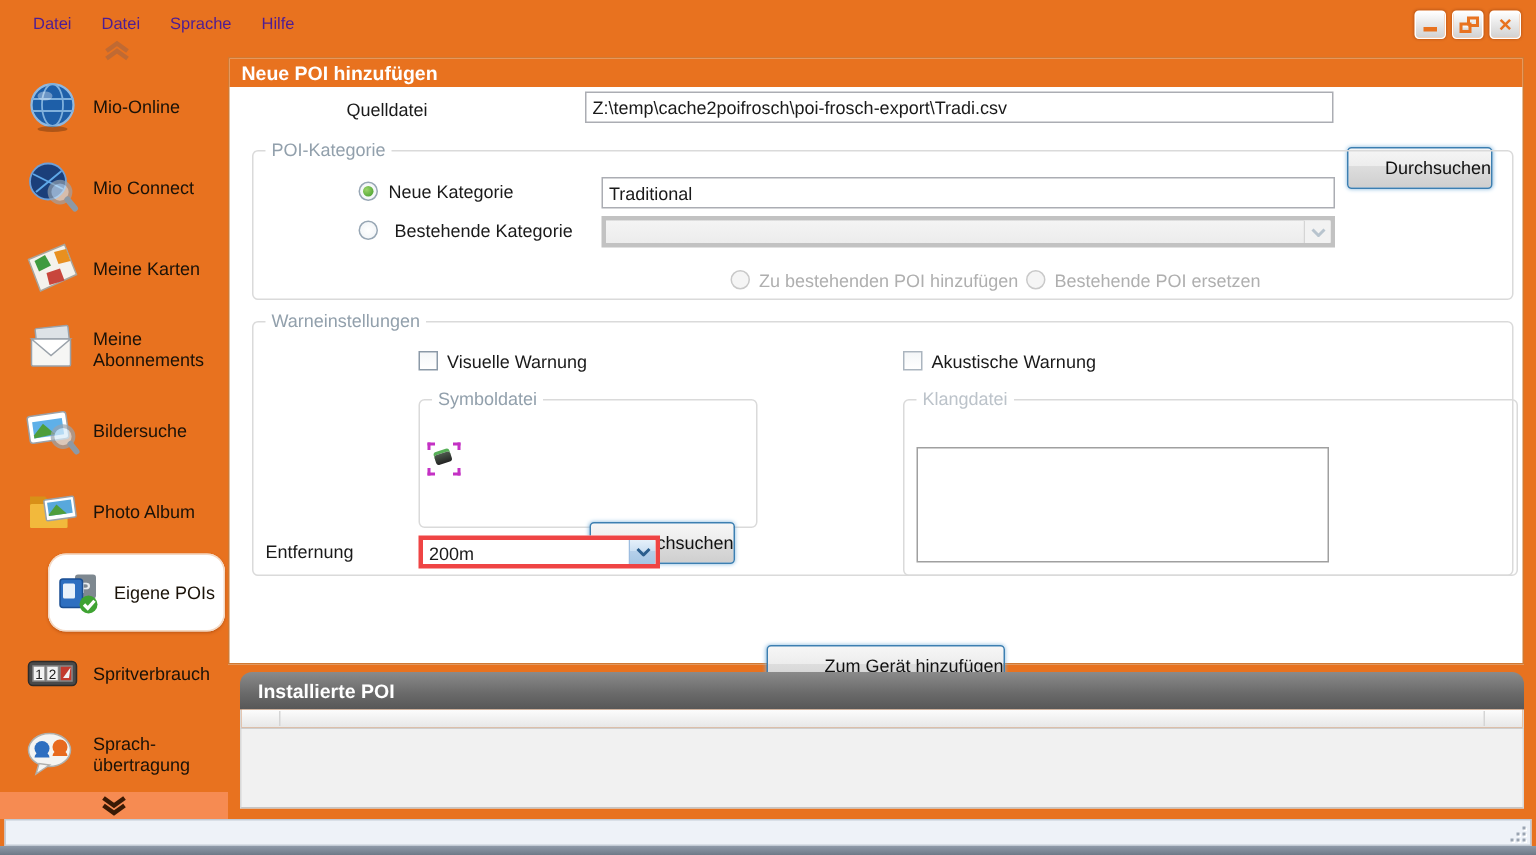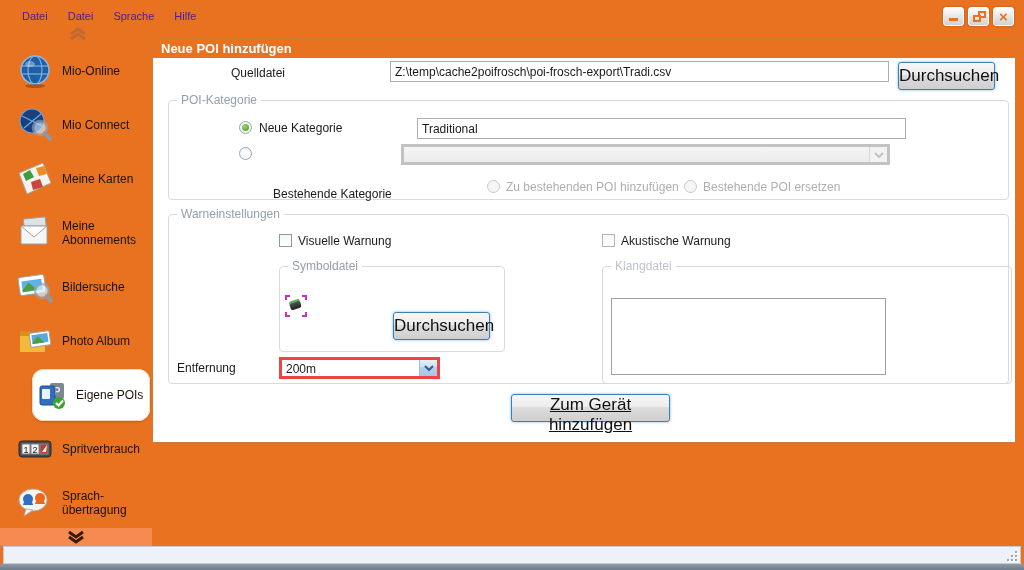--- a/index.html
+++ b/index.html
@@ -35,23 +35,23 @@
                   display:flex; align-items:center; justify-content:center; }
 
   
   .panel { position:absolute; left:152px; top:38px; width:864px; height:405px; background:#ffffff;
            border:1px solid #D07A33; }
   .panel-header { position:absolute; left:0; top:0; right:0; height:19px; background:#E8721F;
                   color:#fff; font-size:13px; font-weight:bold; line-height:19px; padding-left:8px; }
   .lbl { position:absolute; font-size:12px; color:#1a1a1a; }
   .txt { position:absolute; border:1px solid #ABADB3; background:#fff; font-size:12px; color:#1a1a1a;
          padding:0 4px; font-family:"Liberation Sans",sans-serif; }
-  .btn { position:absolute; font-size:17px; color:#111; text-align:center; border-radius:3px;
+  .btn { position:absolute; font-size:12px; color:#111; text-align:right; border-radius:3px;
          border:1px solid #8E8E8E; background:linear-gradient(#f6f6f6,#ededed 45%,#dddddd 46%,#cfcfcf);
-         font-family:"Liberation Sans",sans-serif; cursor:pointer; }
+         font-family:"Liberation Sans",sans-serif; cursor:pointer;margin-top:36px; }
   .btn.focusblue { border:1px solid #3C7FB1; box-shadow:0 0 3px #7EB4DC; }
   .btn.disabled { border:1px solid #BDBDBD; background:#F5F5F5; color:#8F8F8F; box-shadow:none; }
 
   .grp { position:absolute; border:1px solid #DADADA; border-radius:4px; }
   .grp-label { position:absolute; top:-8px; left:8px; background:#fff; padding:0 4px;
                font-size:12px; color:#92A0AC; }
   .grp-label.disabled { color:#BCC3CA; }
 
   .radio { position:absolute; width:13px; height:13px; border-radius:50%; border:1px solid #97A6B4;
            background:radial-gradient(#ffffff,#eef2f5); }
@@ -285,24 +285,24 @@
 
     <div class="lbl" style="left:78px; top:27px;">Quelldatei</div>
     <input class="txt" style="left: 237px; top: 22px; width: 499px; height: 21px;" readonly="" value="Z:\temp\cache2poifrosch\poi-frosch-export\Tradi.csv">
     <button class="btn focusblue" style="left:745px; top:23px; width:97px; height:28px;">Durchsuchen</button>
 
     <div class="grp" style="left:15px; top:61px; width:841px; height:100px;">
       <div class="grp-label">POI-Kategorie</div>
 
       <div class="radio checked" style="left:70px; top:20px;"></div>
       <div class="lbl" style="left:90px; top:20px;">Neue Kategorie</div>
-      <input class="txt" style="left: 248px; top: 17px; width: 489px; height: 21px;" readonly="" value="Traditional">
+      <input class="txt" style="left: 232px; top: 17px; width: 489px; height: 21px;" readonly="" value="Traditional">
 
       <div class="radio" style="left:70px; top:46px;"></div>
-      <div class="lbl" style="left:104px; top:46px;margin-top:40px;">Bestehende Kategorie</div>
+      <div class="lbl" style="left:94px; top:46px;">Bestehende Kategorie</div>
       <div class="combo disabled" style="left:232px; top:43px; width:489px; height:21px;">
         <span class="val"></span>
         <span class="arrow-btn">
           <svg width="10" height="6" viewBox="0 0 10 6">
               <polyline points="1,1 5,5 9,1" fill="none" stroke="#B8C4CE" stroke-width="2"></polyline>
             </svg>
         </span>
       </div>
 
       <div class="radio disabled" style="left:318px; top:79px;"></div>
@@ -344,20 +344,28 @@
           <svg width="10" height="6" viewBox="0 0 10 6">
               <polyline points="1,1 5,5 9,1" fill="none" stroke="#2B5E8E" stroke-width="2"></polyline>
             </svg>
         </span>
       </div>
     </div>
 
     <button class="btn focusblue" style="left:358px; top:355px; width:159px; height:28px;text-decoration:underline;">Zum Gerät hinzufügen</button>
   </div>
 
+  <div class="installed">
+    <div class="installed-bar">Installierte POI</div>
+    <div class="installed-headrow">
+      <span class="col-div" style="left:25px;"></span>
+      <span class="col-div" style="left:828px;"></span>
+    </div>
+    <div class="installed-body"></div>
+  </div>
 
   <div class="statusbar">
     <div class="grip">
       <i class="g1"></i>
         <i class="g2"></i>
         <i class="g3"></i>
         <i class="g4"></i>
         <i class="g5"></i>
         <i class="g6"></i>
     </div>

